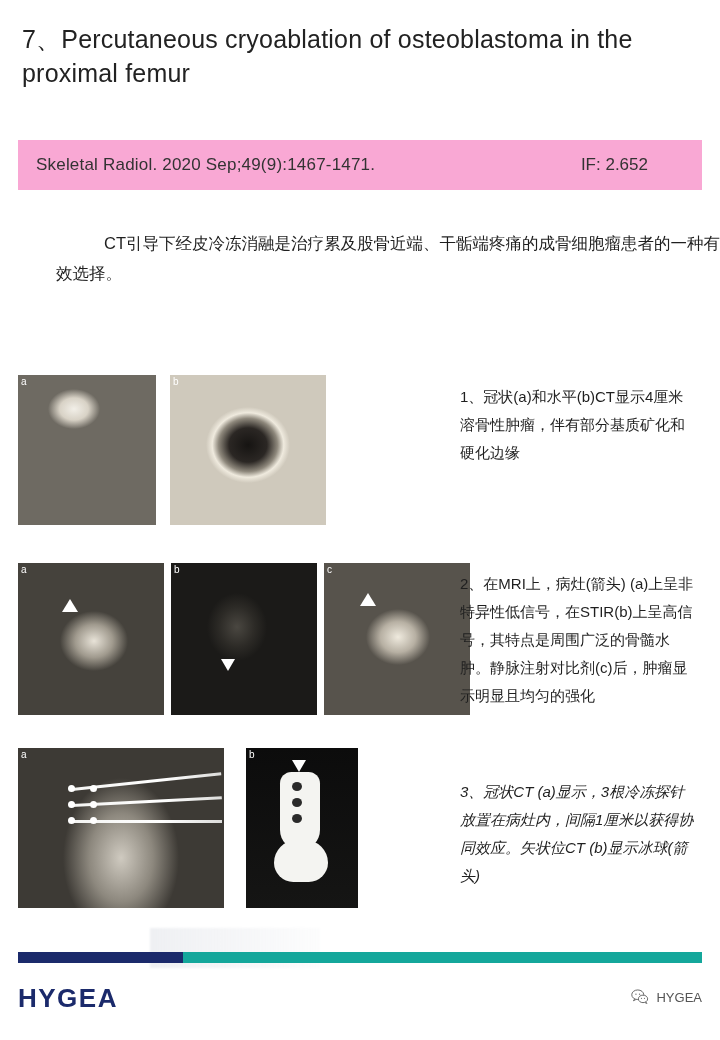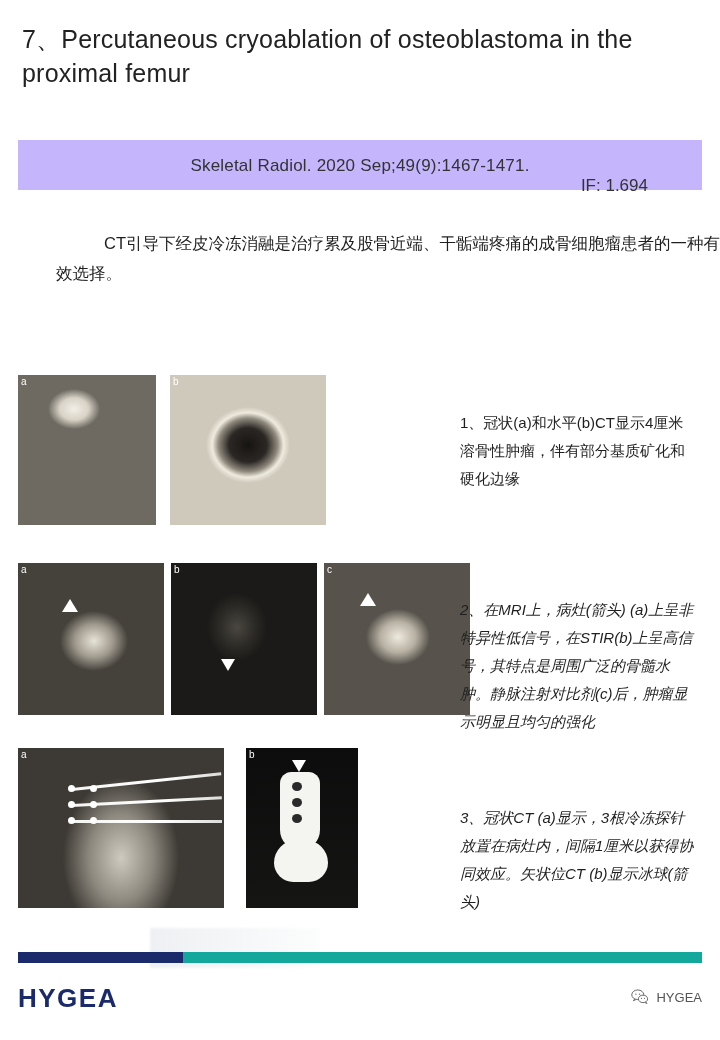--- a/index.html
+++ b/index.html
@@ -30,26 +30,25 @@
     letter-spacing: 0.2px;
     color: #222222;
     font-weight: 400;
   }
   .citation-bar {
     position: absolute;
     left: 18px;
     top: 140px;
     width: 684px;
     height: 50px;
-    background: #c4b5fd;
+    background: #f9a8d4;
     display: flex;
     align-items: center;
     box-sizing: border-box;
-    padding: 16px 18px;
-    flex-direction: column;
+    padding: 0 18px;
   }
   .citation-text {
     font-size: 17px;
     color: #333333;
     letter-spacing: 0.2px;
   }
   .citation-if {
     margin-left: auto;
     margin-right: 36px;
     font-size: 17px;
@@ -166,24 +165,23 @@
     position: absolute;
     background: #f4f4f1;
   }
 
   
   .caption {
     position: absolute;
     font-size: 15px;
     line-height: 28px;
     color: #1f1f1f;
-    margin-top: 26px;
   }
   #cap1 { left: 460px; top: 383px; width: 232px; }
-  #cap2 { left: 460px; top: 570px; width: 236px; font-style: italic; }
+  #cap2 { left: 460px; top: 570px; width: 236px; }
   #cap3 { left: 460px; top: 778px; width: 236px; font-style: italic; }
 
   
   .footer-bar {
     position: absolute;
     left: 18px;
     top: 952px;
     width: 684px;
     height: 11px;
     display: flex;
@@ -225,21 +223,21 @@
 </style>
 </head>
 <body>
 
 <div class="page">
 
   <div class="title">7、Percutaneous cryoablation of osteoblastoma in the proximal femur</div>
 
   <div class="citation-bar">
     <span class="citation-text">Skeletal Radiol. 2020 Sep;49(9):1467-1471.</span>
-    <span class="citation-if">IF: 1.694</span>
+    <span class="citation-if">IF: 2.652</span>
   </div>
 
   <div class="summary">CT引导下经皮冷冻消融是治疗累及股骨近端、干骺端疼痛的成骨细胞瘤患者的一种有效选择。</div>
 
   <div class="fig" id="fig1">
     <div class="panel p-a">
       <span class="panel-label">a</span>
     </div>
     <div class="cut"></div>
     <div class="panel p-b">

